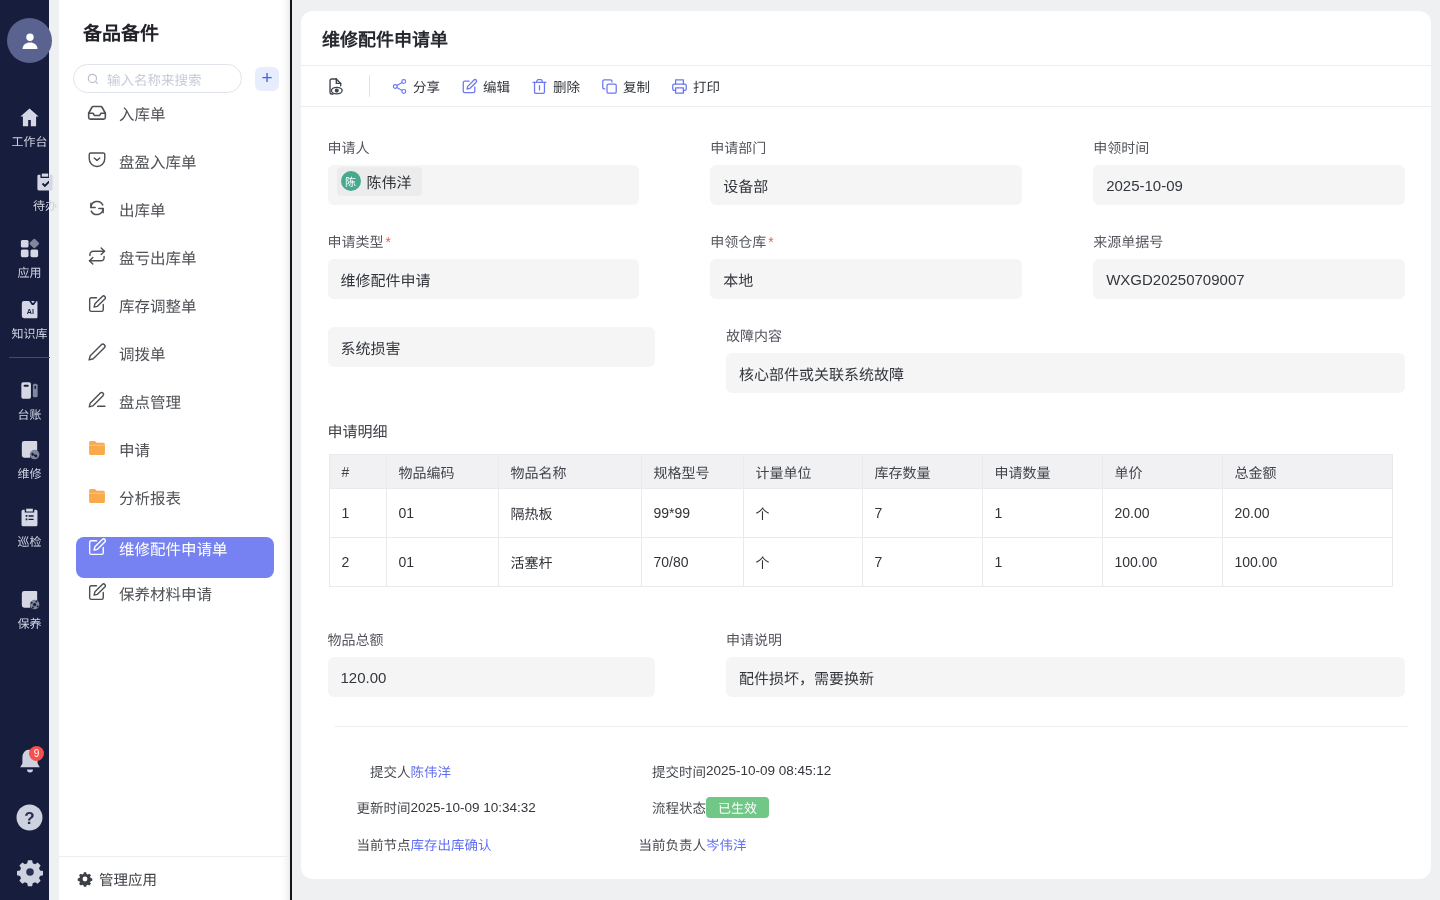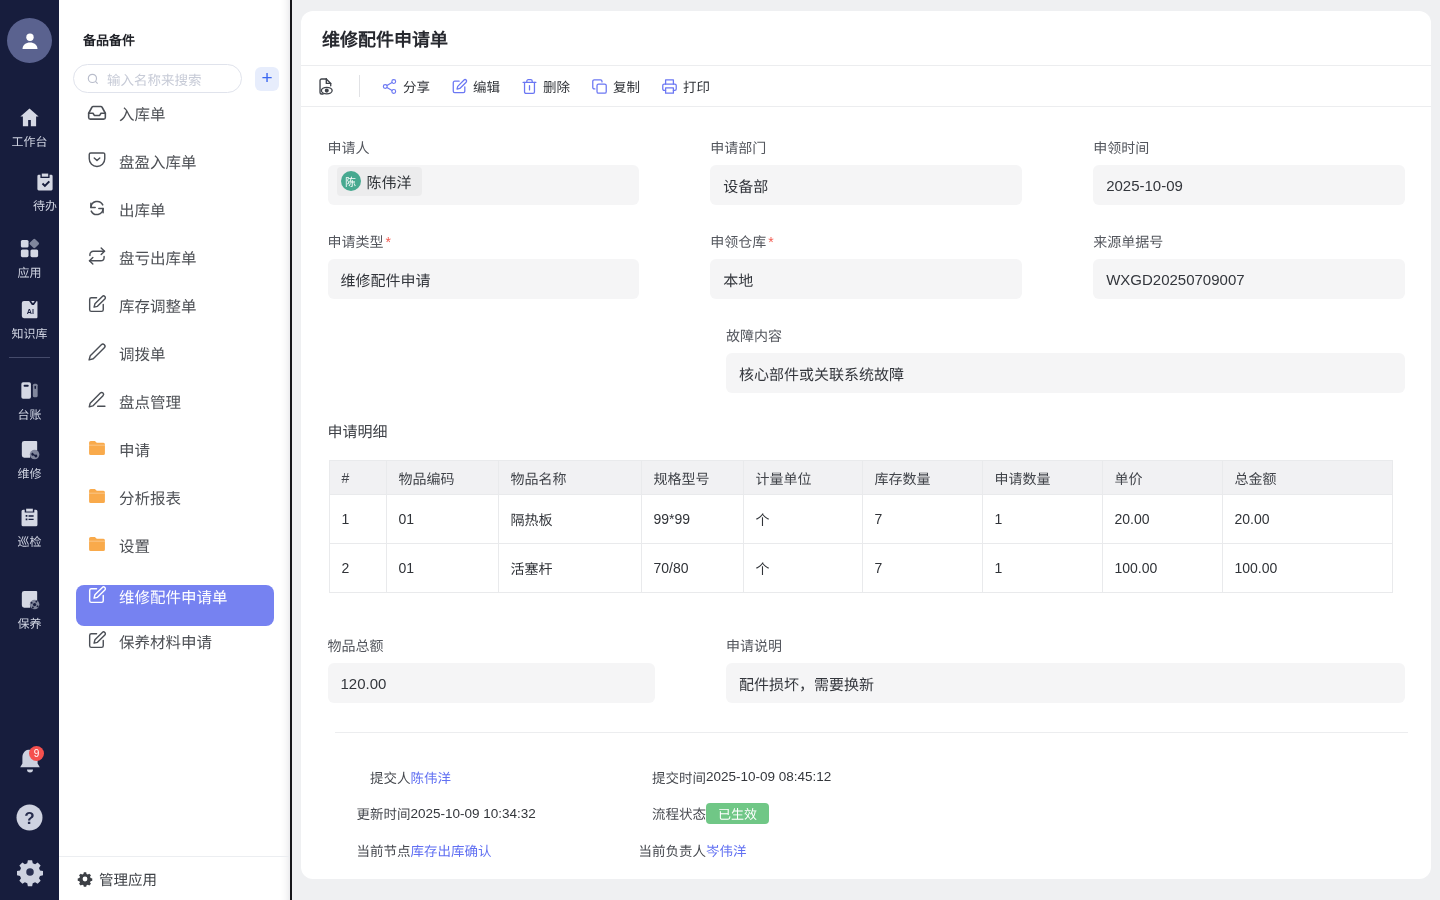--- a/index.html
+++ b/index.html
@@ -1,74 +1,74 @@
 <!DOCTYPE html>
 <html lang="zh-CN"><head>
 <meta charset="utf-8">
 <style>
   * { margin:0; padding:0; box-sizing:border-box; }
   html,body { width:1440px; height:900px; overflow:hidden; }
   body { font-family:"Liberation Sans", sans-serif; background:#eff0f2; position:relative; }
 
   
-  .rail { position:absolute; left:0; top:0; width:59px; height:900px; background:#171d3d; }
+  .rail { position:absolute; left:0; top:0; width:49px; height:900px; background:#171d3d; }
   .avatar { position:absolute; left:7px; top:18px; width:45px; height:45px; border-radius:50%;
             background:#5a628f; display:flex; align-items:center; justify-content:center; }
   .rnav { position:absolute; left:0; width:59px; text-align:center; color:#cdd1df; }
   .rnav svg { display:block; margin:0 auto; }
   .rnav .rlabel { font-size:12px; margin-top:3px; letter-spacing:0; color:#ced2e0; }
   .rdivider { position:absolute; left:9px; top:357px; width:41px; height:1px; background:#454b6b; }
   .rail-bottom { position:absolute; left:0; width:59px; text-align:center; }
 
   
   .side { position:absolute; left:59px; top:0; width:233px; height:900px; background:#ffffff;
           border-right:2px solid #16161a; box-shadow:inset -10px 0 10px -10px rgba(40,40,60,0.18); }
-  .side-title { position:absolute; left:24px; top:30px; font-size:13px; font-weight:700; color:#212329; }
+  .side-title { position:absolute; left:24px; top:18px; font-size:19px; font-weight:700; color:#212329; }
   .searchrow { position:absolute; left:14px; top:64px; width:169px; height:29px; border:1px solid #e0e3ec;
                border-radius:15px; display:flex; align-items:center; padding-left:12px; }
   .searchrow span { color:#c7cbd7; font-size:13.5px; margin-left:7px; }
   .plusbtn { position:absolute; left:196px; top:67px; width:24px; height:24px; border-radius:6px;
              background:#e7edfc; color:#3b67f1; font-size:19px; line-height:22px; text-align:center; }
   .menu { position:absolute; left:17px; top:102px; width:214px; }
   .mitem { height:48px; display:flex; align-items:flex-start; color:#4e5156; font-size:15.5px; }
   .mitem svg { margin-left:10.5px; margin-right:12.5px; flex:0 0 auto; }
   .mitem.sel { background:#7682f1; border-radius:8px; color:#ffffff; height:41px; margin:2.5px 0 4.5px;
                width:198px; }
   .manage { position:absolute; left:0; top:856px; width:231px; height:44px; border-top:1px solid #eceef1;
             display:flex; align-items:center; color:#3f4247; font-size:14.5px; }
   .manage svg { margin-left:18px; margin-right:6px; }
 
   
   .card { position:absolute; left:301px; top:11px; width:1130px; height:868px; background:#ffffff;
           border-radius:12px; }
   .card-title { height:55px; border-bottom:1px solid #ecedef; display:flex; align-items:center;
                 padding-left:21px; font-size:18px; font-weight:700; color:#27292f; }
   .toolbar { height:41px; border-bottom:1px solid #ecedef; display:flex; align-items:center;
-             padding-left:15px; }
+             padding-left:25px; }
   .tb-sep { width:1px; height:22px; background:#e1e2e5; margin:0 21px 0 24px; }
   .tb-item { display:flex; align-items:center; margin-right:21px; color:#32353a; font-size:13.5px; }
   .tb-item svg { margin-right:5px; }
 
   .form { padding:32px 26px 0 26.5px; }
   .frow { display:flex; margin-bottom:28px;gap:46px; }
   .fcol { width:343.5px; margin-right:25px; }
   .fcol.last { margin-right:0; }
   .fcol.wide { width:712px; margin-right:0; }
   .flabel { font-size:14px; line-height:19px; color:#54575e; margin-bottom:7px; }
   .flabel .req { color:#f25a50; margin-left:2px; }
   .finput { height:40px; background:#f5f5f6; border-radius:6px; display:flex; align-items:center;
             padding-left:13px; font-size:15px; color:#33363c; }
 
   .chip { display:flex; align-items:center; background:#ececed; border-radius:4px; height:29px;
           padding:0 10px 0 4px; margin-left:-4px; margin-top:-8px; }
   .chip .av { width:20px; height:20px; border-radius:50%; background:#47a990; color:#fff; font-size:11px;
               display:flex; align-items:center; justify-content:center; margin-right:6px; }
   .chip .nm { font-size:15px; color:#2e3237; }
 
-  .sec-label { font-size:15px; color:#3d4046; line-height:19px; margin-bottom:19px; }
+  .sec-label { font-size:15px; color:#3d4046; line-height:19px; margin-bottom:13px; }
   table.det { border-collapse:collapse; width:1064px; table-layout:fixed; margin-left:1px; }
   table.det th, table.det td { border:1px solid #e9eaec; font-weight:400; text-align:left;
             padding:0 0 0 12px; font-size:14px; }
   table.det th { background:#f1f1f3; height:34px; color:#42454b; }
   table.det td { height:49px; color:#303338; background:#fff; }
 
   .hr2 { height:1px; background:#ecedef; margin:29px 0 0 7px; width:1073px; }
   .meta { margin:34px 0 0 0; }
   .mrow { display:flex; height:19px; margin-bottom:17.5px; font-size:13.5px; align-items:center; }
   .mlabel { color:#46494f; width:83px;text-align:right; }
@@ -247,27 +247,20 @@
       </svg>
       申请
     </div>
     <div class="mitem">
       <svg width="20" height="20" viewBox="0 0 24 24">
         <path fill="#f9aa4b" d="M2.5 5.5a2 2 0 0 1 2-2h5l2.2 2.3h8a1.8 1.8 0 0 1 1.8 1.8v11a1.9 1.9 0 0 1-1.9 1.9H4.4a1.9 1.9 0 0 1-1.9-1.9z"></path>
         <path fill="#ffffff" opacity="0.35" d="M2.5 8h19v1.2h-19z"></path>
       </svg>
       分析报表
     </div>
-    <div class="mitem">
-      <svg width="20" height="20" viewBox="0 0 24 24">
-        <path fill="#f9aa4b" d="M2.5 5.5a2 2 0 0 1 2-2h5l2.2 2.3h8a1.8 1.8 0 0 1 1.8 1.8v11a1.9 1.9 0 0 1-1.9 1.9H4.4a1.9 1.9 0 0 1-1.9-1.9z"></path>
-        <path fill="#ffffff" opacity="0.35" d="M2.5 8h19v1.2h-19z"></path>
-      </svg>
-      设置
-    </div>
     <div class="mitem sel">
       <svg width="20" height="20" viewBox="0 0 24 24" fill="none" stroke="#ffffff" stroke-width="1.7" stroke-linecap="round" stroke-linejoin="round">
         <path d="M11.5 4.5H5.2a2 2 0 0 0-2 2v12.3a2 2 0 0 0 2 2h12.3a2 2 0 0 0 2-2v-6.3"></path>
         <path d="M18.4 2.9a2.1 2.1 0 0 1 3 3l-8.9 8.9-4 1 1-4z"></path>
       </svg>
       维修配件申请单
     </div>
     <div class="mitem">
       <svg width="20" height="20" viewBox="0 0 24 24" fill="none" stroke="#4b4f56" stroke-width="1.7" stroke-linecap="round" stroke-linejoin="round">
         <path d="M11.5 4.5H5.2a2 2 0 0 0-2 2v12.3a2 2 0 0 0 2 2h12.3a2 2 0 0 0 2-2v-6.3"></path>
@@ -368,20 +361,21 @@
         <div class="flabel">申领仓库<span class="req">*</span></div>
         <div class="finput">本地</div>
       </div>
       <div class="fcol last">
         <div class="flabel">来源单据号</div>
         <div class="finput">WXGD20250709007</div>
       </div>
     </div>
     <div class="frow" style="margin-bottom:29px;">
       <div class="fcol">
+        <div class="finput">系统损害</div>
       </div>
       <div class="fcol wide">
         <div class="flabel">故障内容</div>
         <div class="finput">核心部件或关联系统故障</div>
       </div>
     </div>
 
     <div class="sec-label">申请明细</div>
     <table class="det">
       <colgroup>

